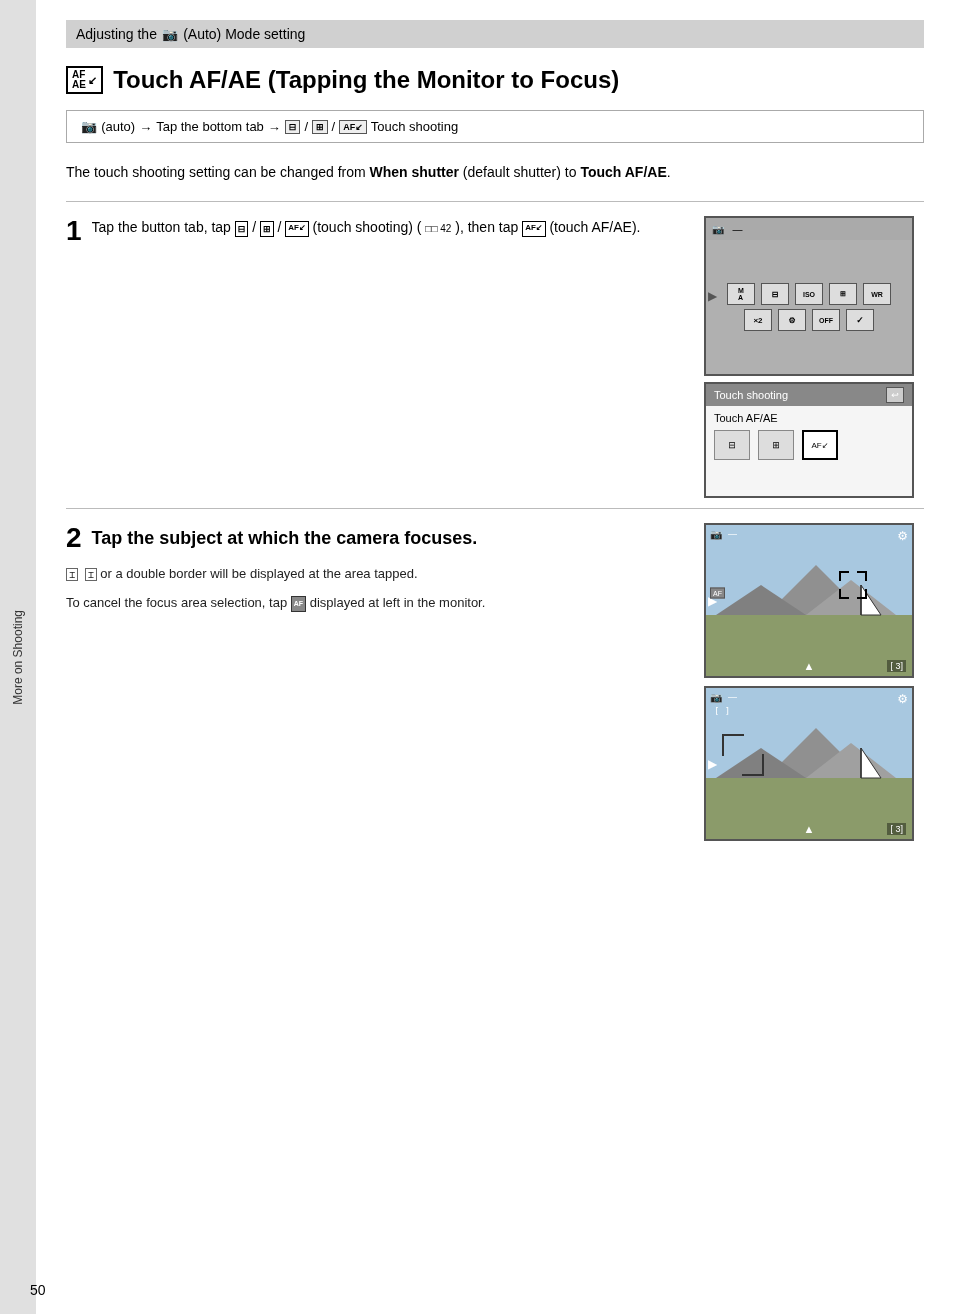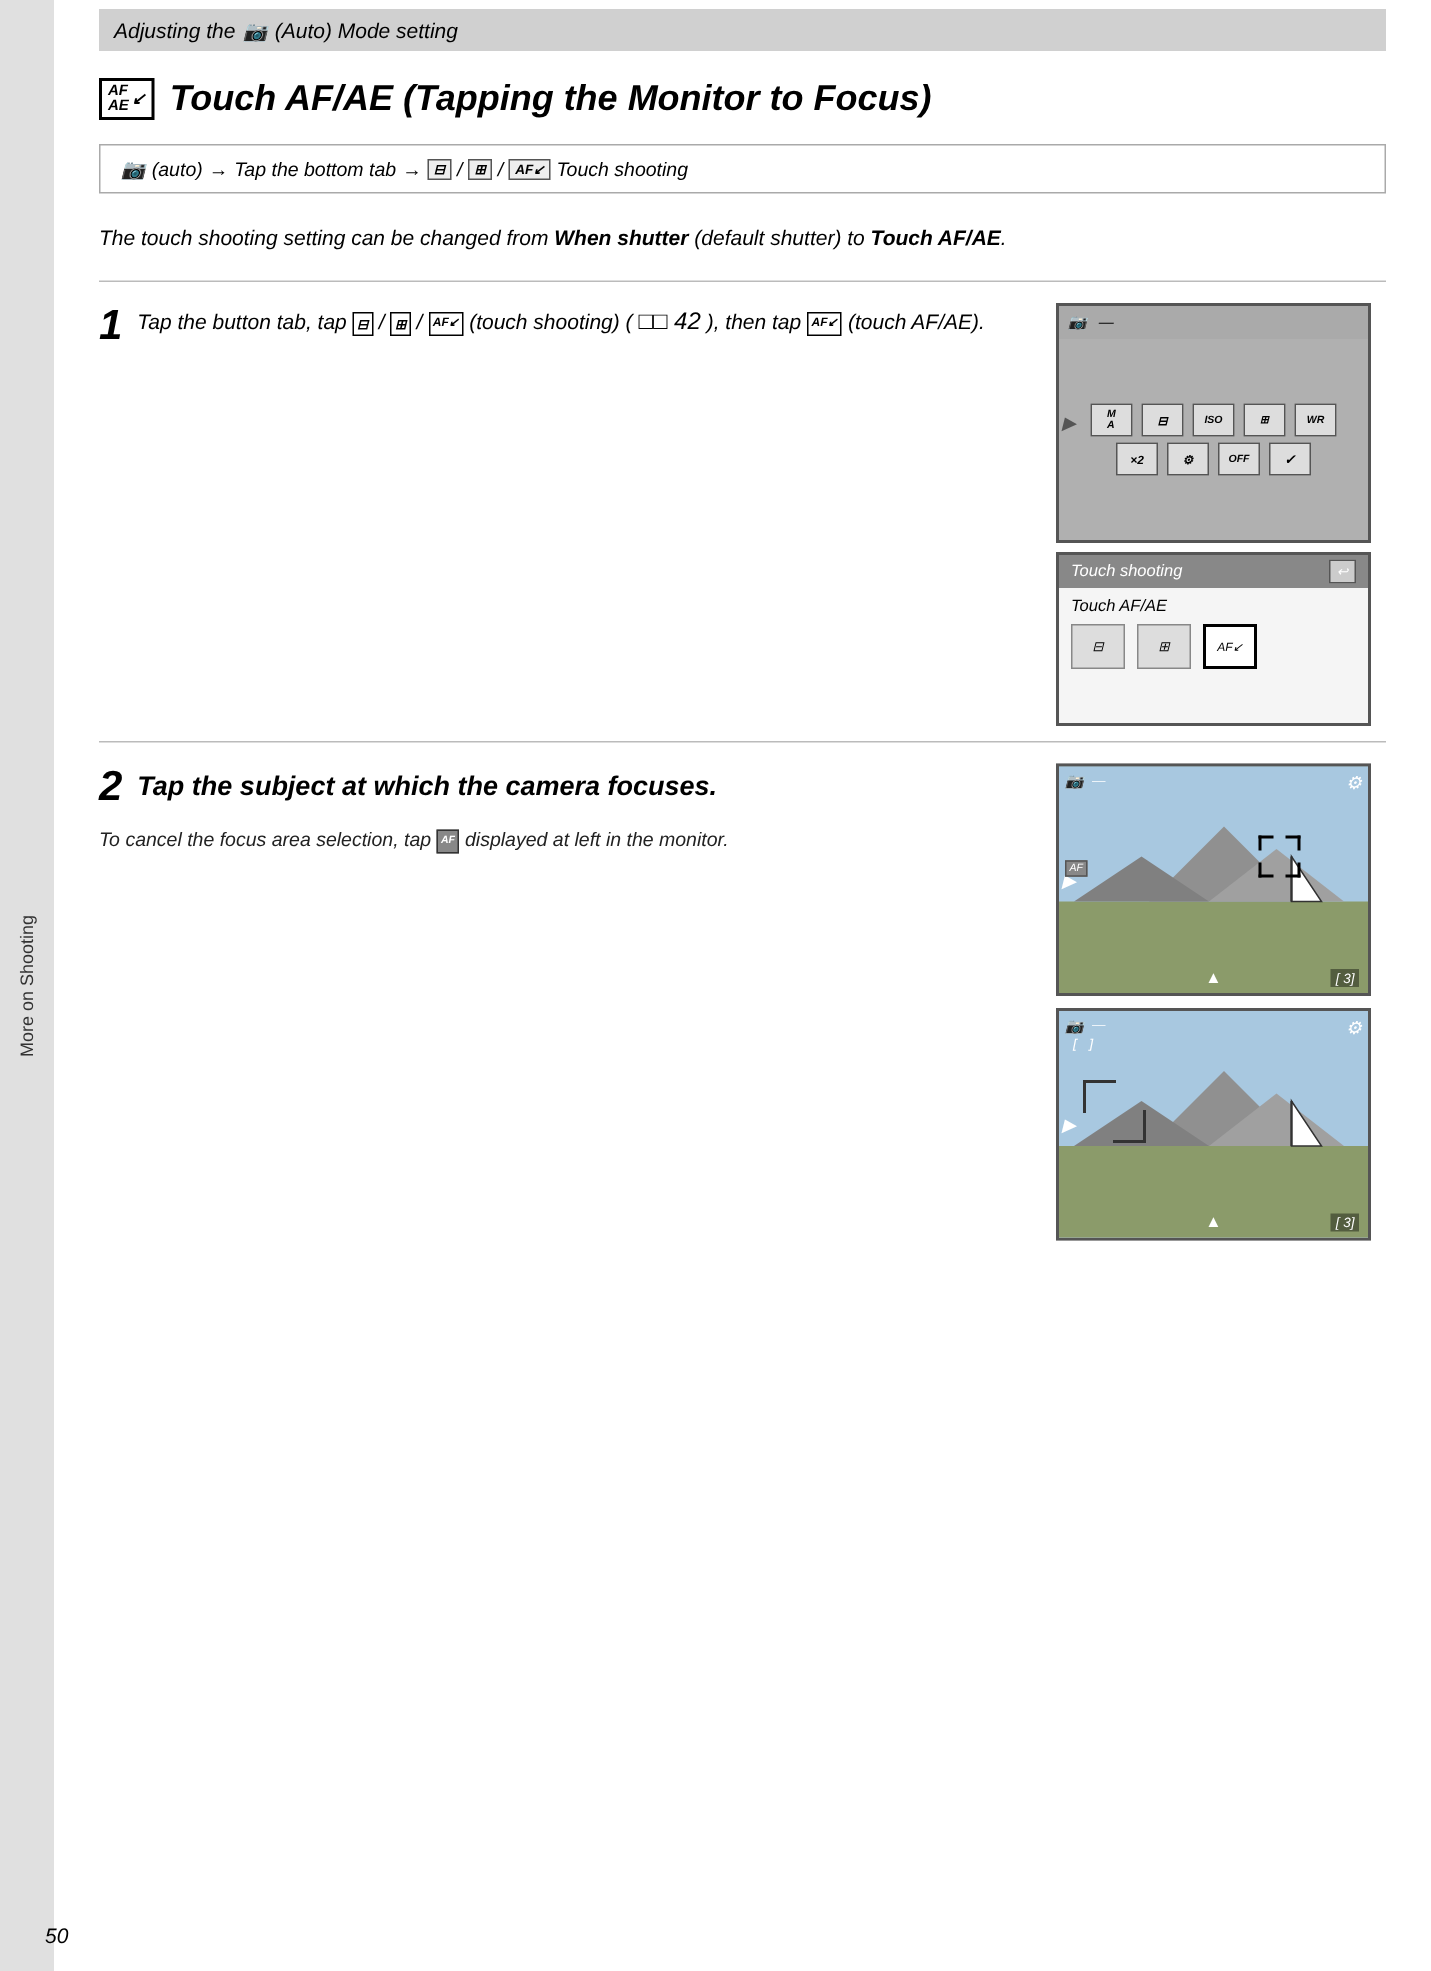--- a/index.html
+++ b/index.html
@@ -31,22 +31,21 @@
     .sidebar-text {
       writing-mode: vertical-rl;
       transform: rotate(180deg);
       font-size: 12px;
       color: #333;
       white-space: nowrap;
     }
 
     .main-content {
       flex: 1;
-      padding: 6px 30px 30px 30px;
-      font-style: italic;
+      padding: 20px 30px 30px 30px;
     }
 
     .header-bar {
       background: #d0d0d0;
       padding: 6px 10px;
       margin-bottom: 18px;
       font-size: 14px;
       display: flex;
       align-items: center;
       gap: 5px;
@@ -417,21 +416,21 @@
       <div class="step-left">
         <span class="step-number">1</span>
         <div class="step-text">
           <span>Tap the button tab, tap</span>
           <span class="inline-icon">⊟</span>
           <span>/</span>
           <span class="inline-icon">⊞</span>
           <span>/</span>
           <span class="inline-icon" style="font-size:8px;">AF↙</span>
           <span> (touch shooting) (</span>
-          <span style="font-size:16px;text-align:center;">□□ 42</span>
+          <span style="font-size:10px;text-align:center;">□□ 42</span>
           <span>), then tap </span>
           <span class="inline-icon" style="font-size:8px;">AF↙</span>
           <span> (touch AF/AE).</span>
         </div>
       </div>
 
       <div class="step-right">
 
         <div class="camera-screen">
           <div class="cam-top-bar">
@@ -478,20 +477,25 @@
       </div>
     </div>
 
     <div class="step2-section">
       <div class="step2-left">
         <div style="display:flex; align-items:flex-start; margin-bottom:10px;">
           <span class="step-number">2</span>
           <span style="font-size:18px; font-weight:bold; line-height:1.3; padding-top:4px;">Tap the subject at which the camera focuses.</span>
         </div>
         <p class="step-sub">
+          <span style="font-family:monospace; border:1px solid #666; padding:0 2px; font-size:10px;">⌶</span>
+          <span style="font-family:monospace; border:1px solid #666; padding:0 2px; font-size:10px; margin-left:3px;">⌶</span>
+          <span>or a double border will be displayed at the area tapped.</span>
+        </p>
+        <p class="step-sub">
           <span>To cancel the focus area selection, tap</span>
           <span class="inline-icon" style="font-size:7px; background:#888; color:#fff; border:1px solid #333;">AF</span>
           <span>displayed at left in the monitor.</span>
         </p>
       </div>
 
       <div class="step2-right">
 
         <div class="camera-landscape">
           <div class="cam-landscape-content">

